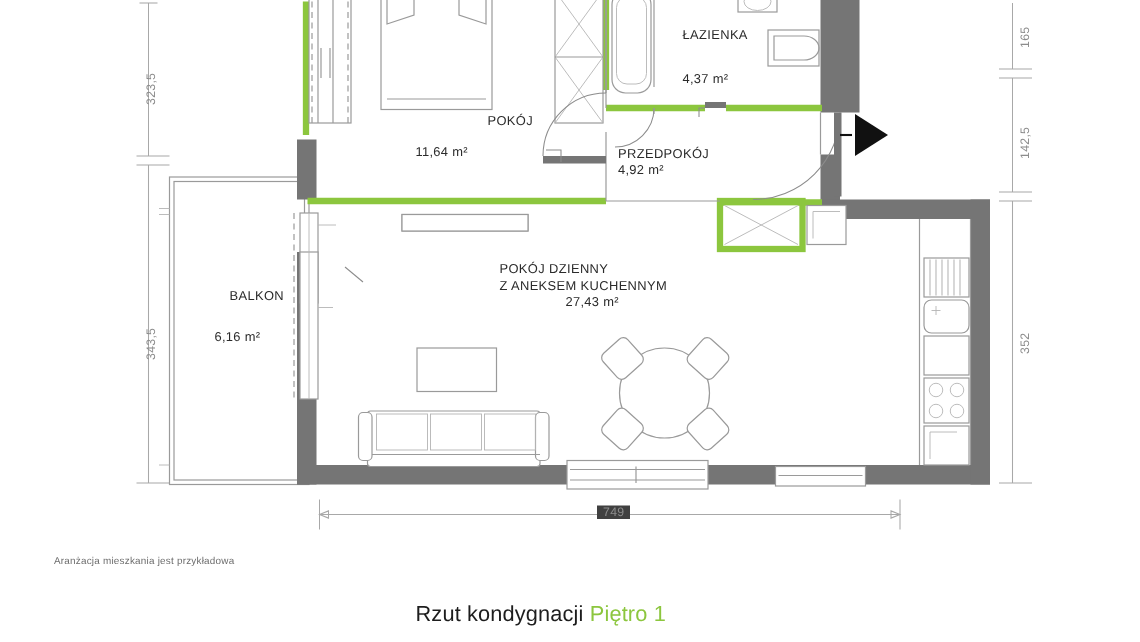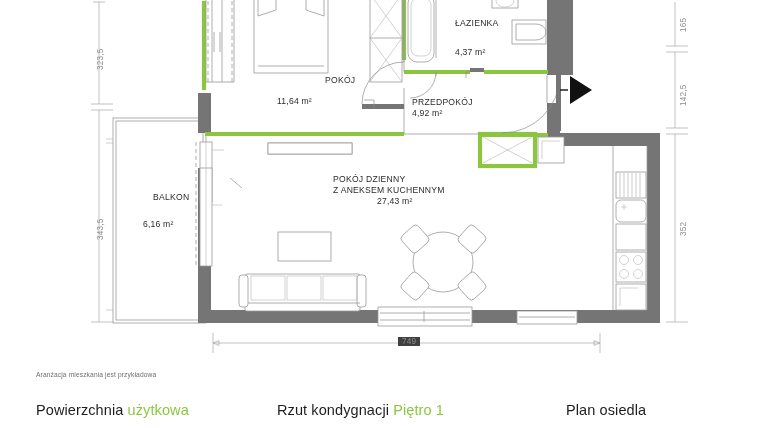--- a/index.html
+++ b/index.html
@@ -312,24 +312,17 @@
   <div class="lbl dim-txt dim-v" style="left:679px;top:32px;">165</div>
   <div class="lbl dim-txt dim-v" style="left:679px;top:106px;">142,5</div>
   <div class="lbl dim-txt dim-v" style="left:679px;top:236px;">352</div>
 
   <div class="lbl dim-txt" style="left:398px;top:337px;background:#404040;padding:0 4px;">749</div>
 
   <div class="note">Aranżacja mieszkania jest przykładowa</div>
 </div>
 
 <div id="footer">
-  <div class="foot-item" id="foot-powierzchnia">
-    <span>Powierzchnia</span>
-    <span class="foot-accent">użytkowa</span>
-  </div>
   <div class="foot-item" id="foot-rzut">
     <span>Rzut kondygnacji</span>
     <span class="foot-accent">Piętro 1</span>
   </div>
-  <div class="foot-item" id="foot-plan">
-    <span>Plan osiedla</span>
-  </div>
 </div>
 
 </body></html>

